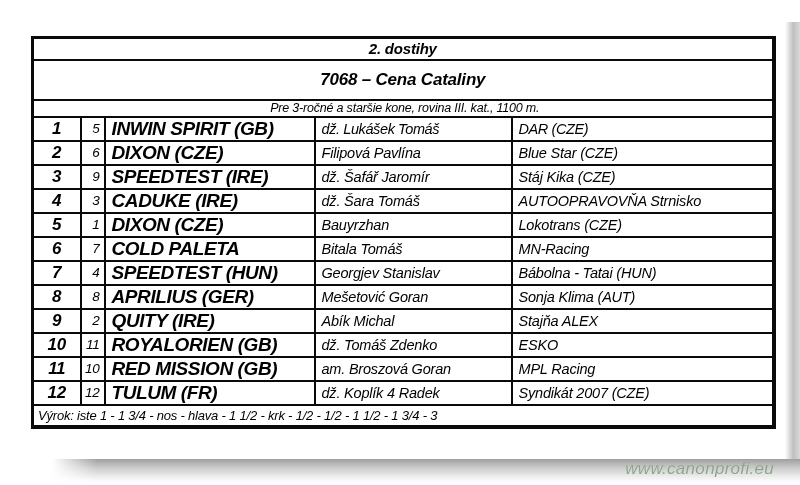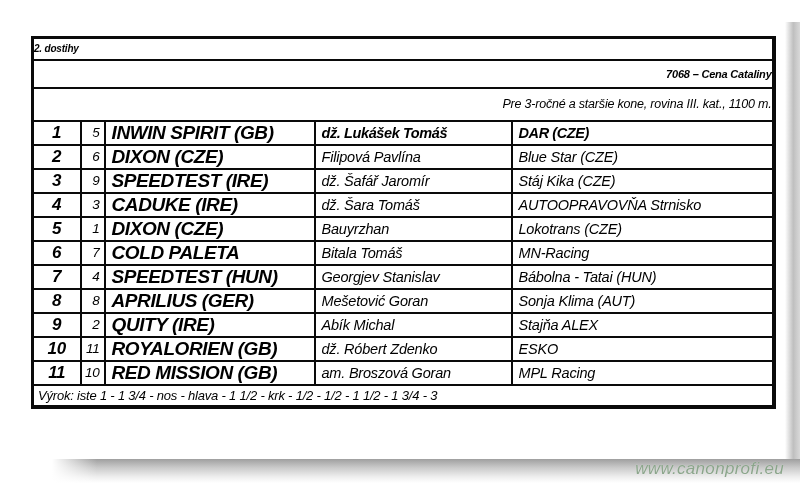--- a/index.html
+++ b/index.html
@@ -14,45 +14,45 @@
   .edge-bottom {
     position: absolute; left: 52px; right: 0; top: 459px; height: 24px;
     background: linear-gradient(to bottom, #9f9f9f 0%, #c9c9c9 35%, #efefef 75%, #ffffff 100%);
   }
   .edge-bottom::before {
     content: ""; position: absolute; left: 0; top: 0; bottom: 0; width: 45px;
     background: linear-gradient(to right, #ffffff 0%, rgba(255,255,255,0) 100%);
   }
 
   .watermark {
-    position: absolute; right: 16px; top: 459px;
+    position: absolute; right: 26px; top: 459px;
     font-style: italic; font-size: 17px; letter-spacing: 0.3px;
     color: #8ba58b; text-shadow: 0 0 1px rgba(255,255,255,0.6);
   }
 
   table.race {
     position: absolute; left: 31px; top: 36px; width: 741px;
     border-collapse: collapse; table-layout: fixed;
     border: 3px solid #0a0a0a; border-right-width: 4px; border-bottom-width: 4px;
     font-style: italic; letter-spacing: -0.2px;
   }
   table.race td { border: 2px solid #0a0a0a; overflow: hidden; white-space: nowrap; }
 
-  .r-race td    { height: 22px; text-align: left; font-weight: bold; font-size: 10px; }
-  .r-title td   { height: 28px; text-align: right; font-weight: bold; font-size: 11px; }
-  .r-cond td    { height: 33px; text-align: right; font-size: 12.5px; padding-left: 4px;
+  .r-race td    { height: 22px; text-align: center; font-weight: bold; font-size: 15px; }
+  .r-title td   { height: 40px; text-align: center; font-weight: bold; font-size: 17px; }
+  .r-cond td    { height: 17px; text-align: center; font-size: 12.5px; padding-left: 4px;
                   border-bottom-width: 3px; }
   .r-verdict td { height: 22px; text-align: left; font-size: 13px; padding-left: 4px; }
 
   tbody.results td { height: 23px; }
   td.c-place { text-align: center; font-weight: bold; font-size: 17px; }
   td.c-num   { text-align: right;  font-size: 13.5px; padding-right: 4px; }
   td.c-horse { font-weight: bold; font-size: 19px; padding-left: 6px; letter-spacing: -0.4px; }
   td.c-rider, td.c-owner { font-size: 14.5px; padding-left: 6px; }
-  tr.winner td.c-rider, tr.winner td.c-owner { font-weight: bold; letter-spacing: -0.4px; }
+  tr.winner td.c-rider, tr.winner td.c-owner { font-weight: normal; letter-spacing: -0.4px; }
 </style>
 </head>
 <body>
 
 <div class="edge-right"></div>
 <div class="edge-bottom"></div>
 
 <table class="race">
   <colgroup>
     <col style="width:48px">
@@ -144,32 +144,39 @@
         <td class="c-num">2</td>
         <td class="c-horse">QUITY (IRE)</td>
         <td class="c-rider">Abík Michal</td>
         <td class="c-owner">Stajňa ALEX</td>
       </tr>
 
       <tr>
         <td class="c-place">10</td>
         <td class="c-num">11</td>
         <td class="c-horse">ROYALORIEN (GB)</td>
-        <td class="c-rider">dž. Róbert Zdenko</td>
+        <td class="c-rider">dž. Tomáš Zdenko</td>
         <td class="c-owner">ESKO</td>
       </tr>
 
       <tr>
         <td class="c-place">11</td>
         <td class="c-num">10</td>
         <td class="c-horse">RED MISSION (GB)</td>
         <td class="c-rider">am. Broszová Goran</td>
         <td class="c-owner">MPL Racing</td>
       </tr>
 
+      <tr>
+        <td class="c-place">12</td>
+        <td class="c-num">12</td>
+        <td class="c-horse">TULUM (FR)</td>
+        <td class="c-rider">dž. Koplík 4 Radek</td>
+        <td class="c-owner">Syndikát 2007 (CZE)</td>
+      </tr>
     </tbody>
 
   <tbody>
     <tr class="r-verdict">
       <td colspan="5">Výrok: iste 1 - 1 3/4 - nos - hlava - 1 1/2 - krk - 1/2 - 1/2 - 1 1/2 - 1 3/4 - 3</td>
     </tr>
   </tbody>
 </table>
 
 <div class="watermark" style="color: rgb(139, 165, 139);">www.canonprofi.eu</div>

